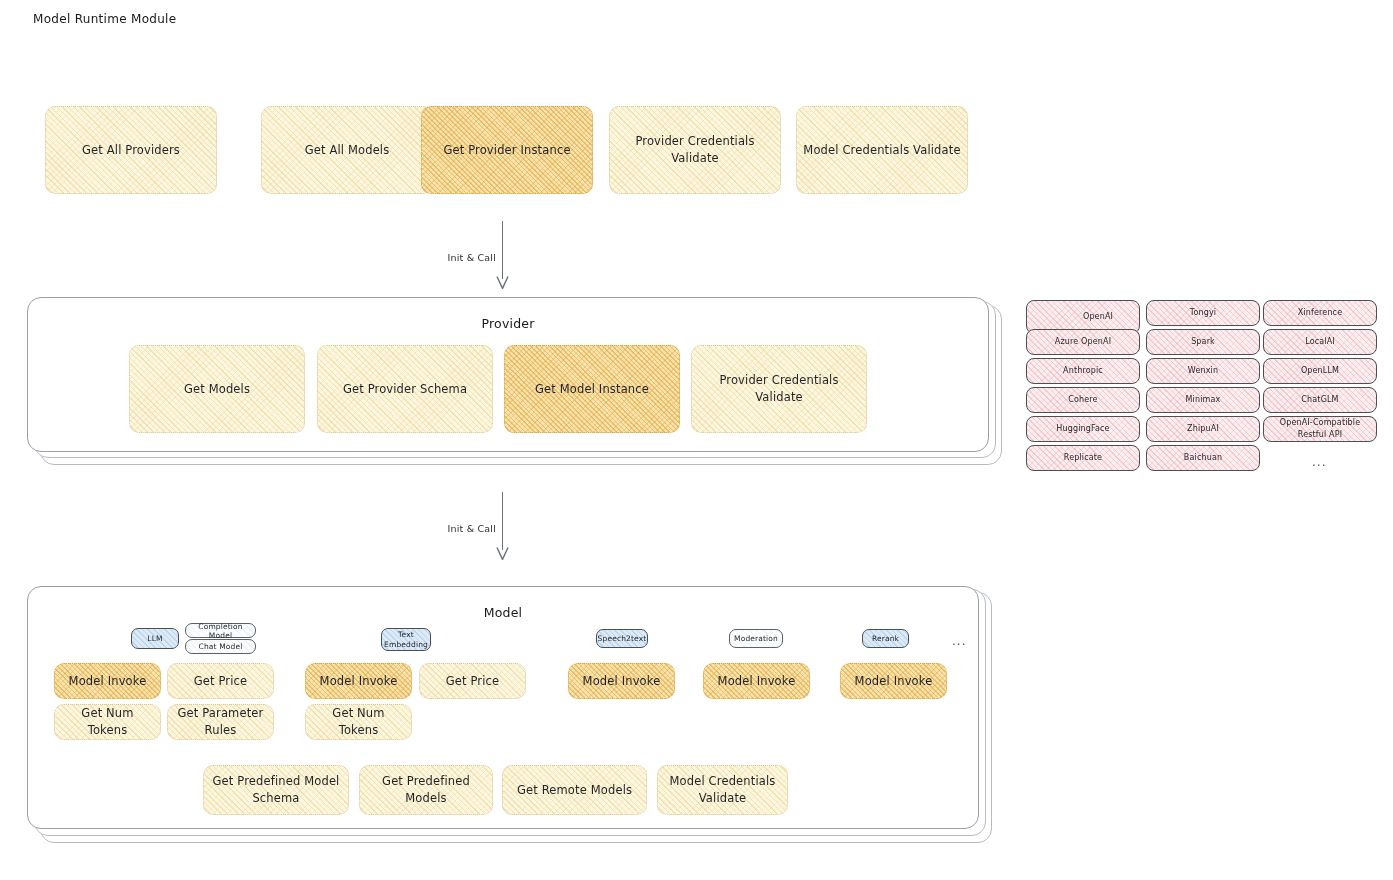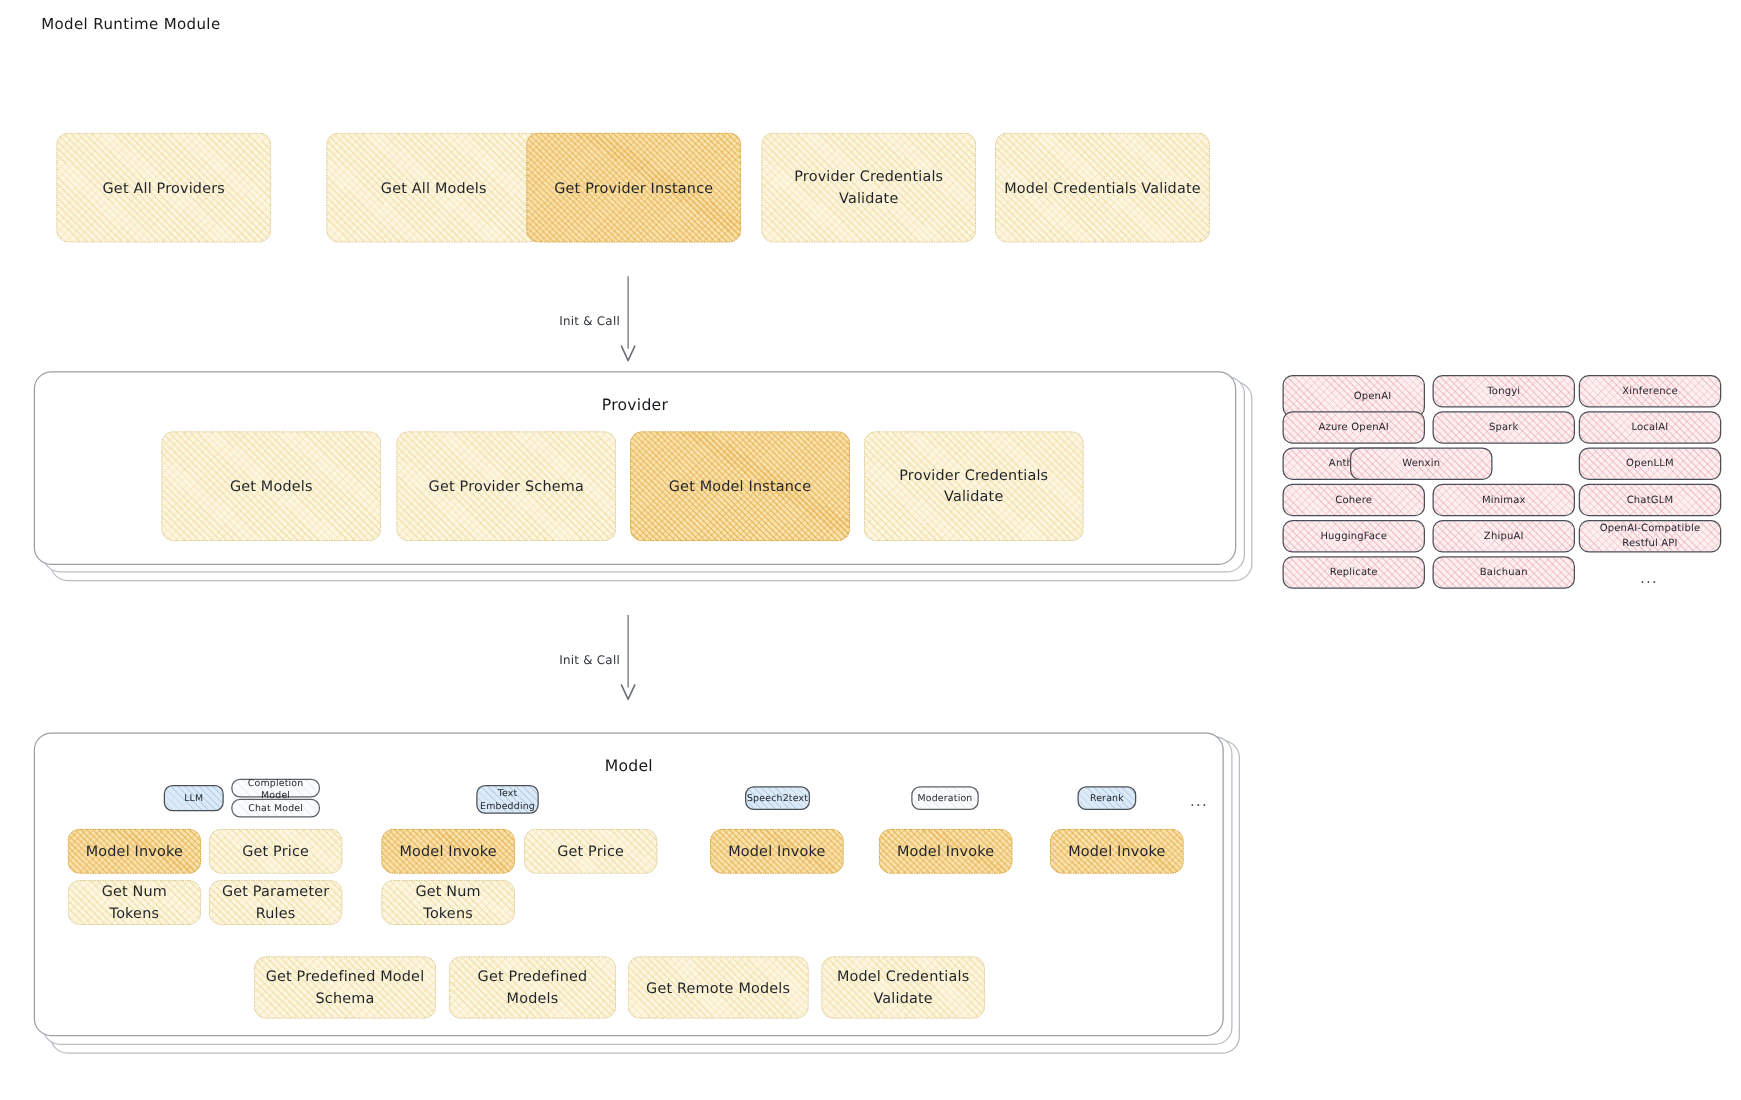--- a/index.html
+++ b/index.html
@@ -170,21 +170,21 @@
 
   <div class="node n-pink" style="left:1026px; top:300px; width:114px; height:34px;padding-left:36px;">OpenAI</div>
   <div class="node n-pink" style="left:1026px; top:329px; width:114px; height:26px;">Azure OpenAI</div>
   <div class="node n-pink" style="left:1026px; top:358px; width:114px; height:26px;">Anthropic</div>
   <div class="node n-pink" style="left:1026px; top:387px; width:114px; height:26px;">Cohere</div>
   <div class="node n-pink" style="left:1026px; top:416px; width:114px; height:26px;">HuggingFace</div>
   <div class="node n-pink" style="left:1026px; top:445px; width:114px; height:26px;">Replicate</div>
 
   <div class="node n-pink" style="left:1146px; top:300px; width:114px; height:26px;">Tongyi</div>
   <div class="node n-pink" style="left:1146px; top:329px; width:114px; height:26px;">Spark</div>
-  <div class="node n-pink" style="left:1080px; top:358px; width:114px; height:26px;">Wenxin</div>
+  <div class="node n-pink" style="left:1146px; top:358px; width:114px; height:26px;">Wenxin</div>
   <div class="node n-pink" style="left:1146px; top:387px; width:114px; height:26px;">Minimax</div>
   <div class="node n-pink" style="left:1146px; top:416px; width:114px; height:26px;">ZhipuAI</div>
   <div class="node n-pink" style="left:1146px; top:445px; width:114px; height:26px;">Baichuan</div>
 
   <div class="node n-pink" style="left:1263px; top:300px; width:114px; height:26px;">Xinference</div>
   <div class="node n-pink" style="left:1263px; top:329px; width:114px; height:26px;">LocalAI</div>
   <div class="node n-pink" style="left:1263px; top:358px; width:114px; height:26px;">OpenLLM</div>
   <div class="node n-pink" style="left:1263px; top:387px; width:114px; height:26px;">ChatGLM</div>
   <div class="node n-pink" style="left:1263px; top:416px; width:114px; height:26px;">OpenAI-Compatible Restful API</div>
   <div class="ellipsis" style="left:1312px; top:456px;">...</div>

